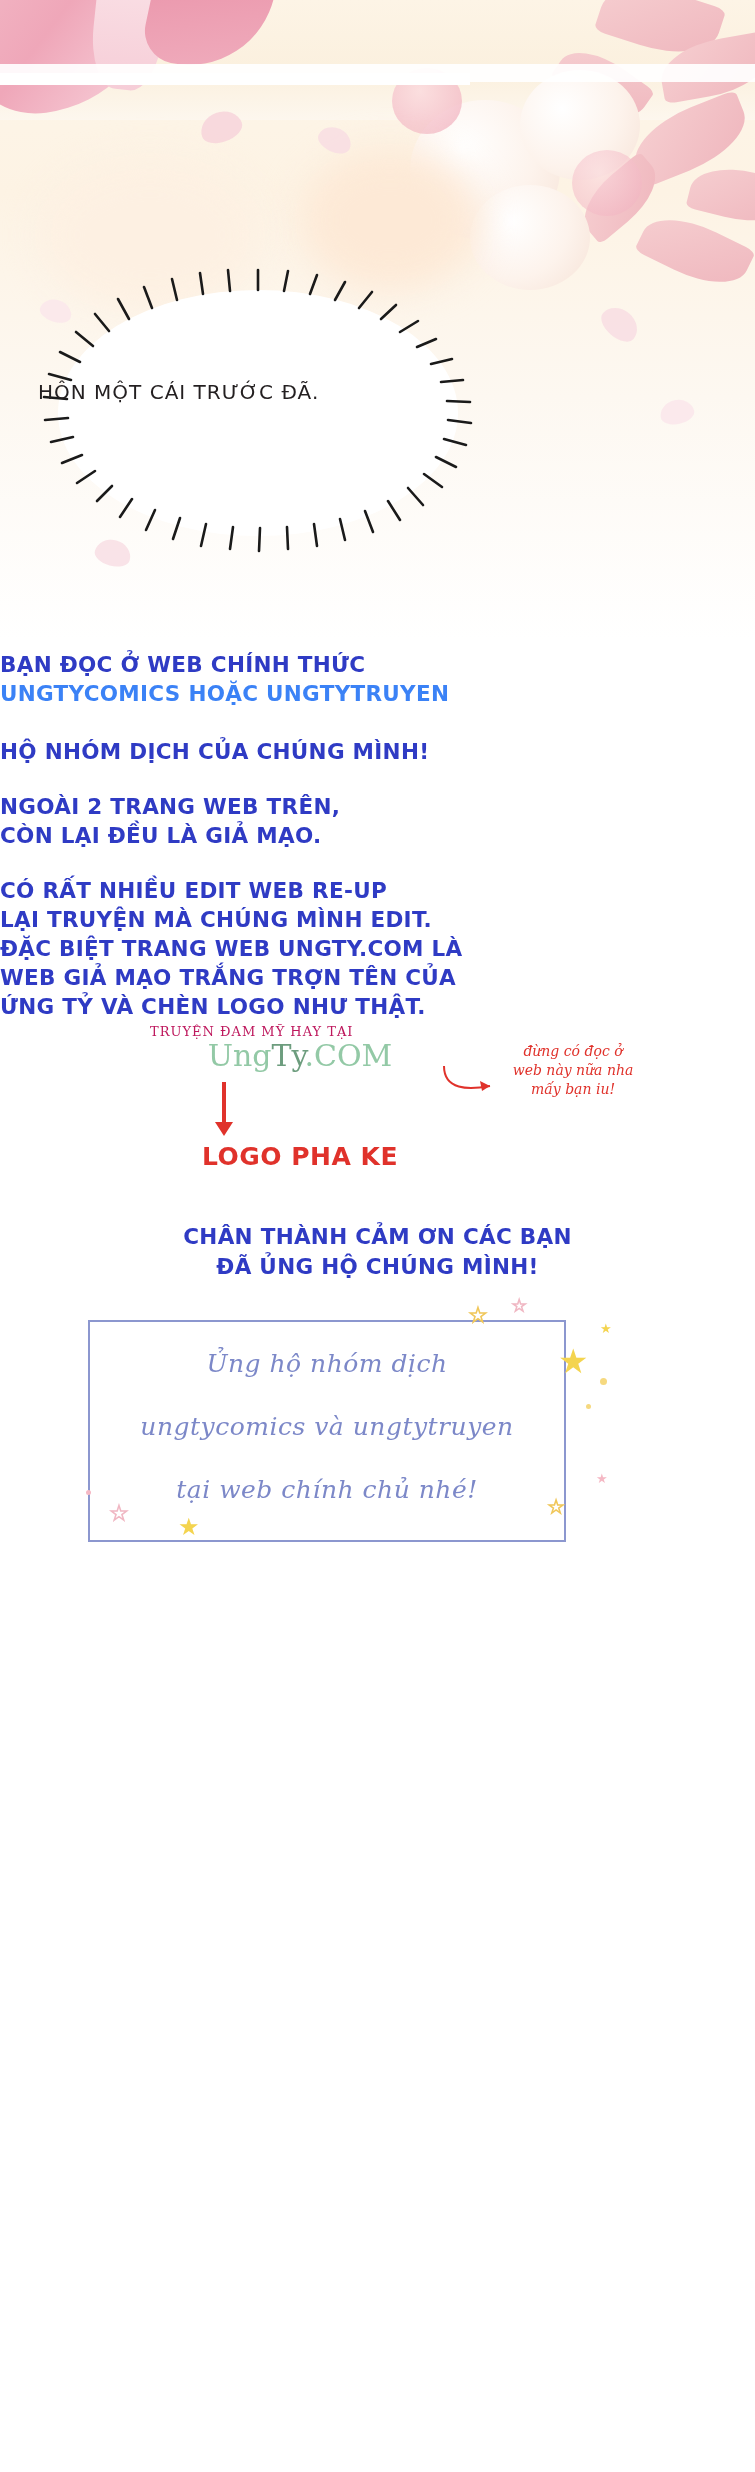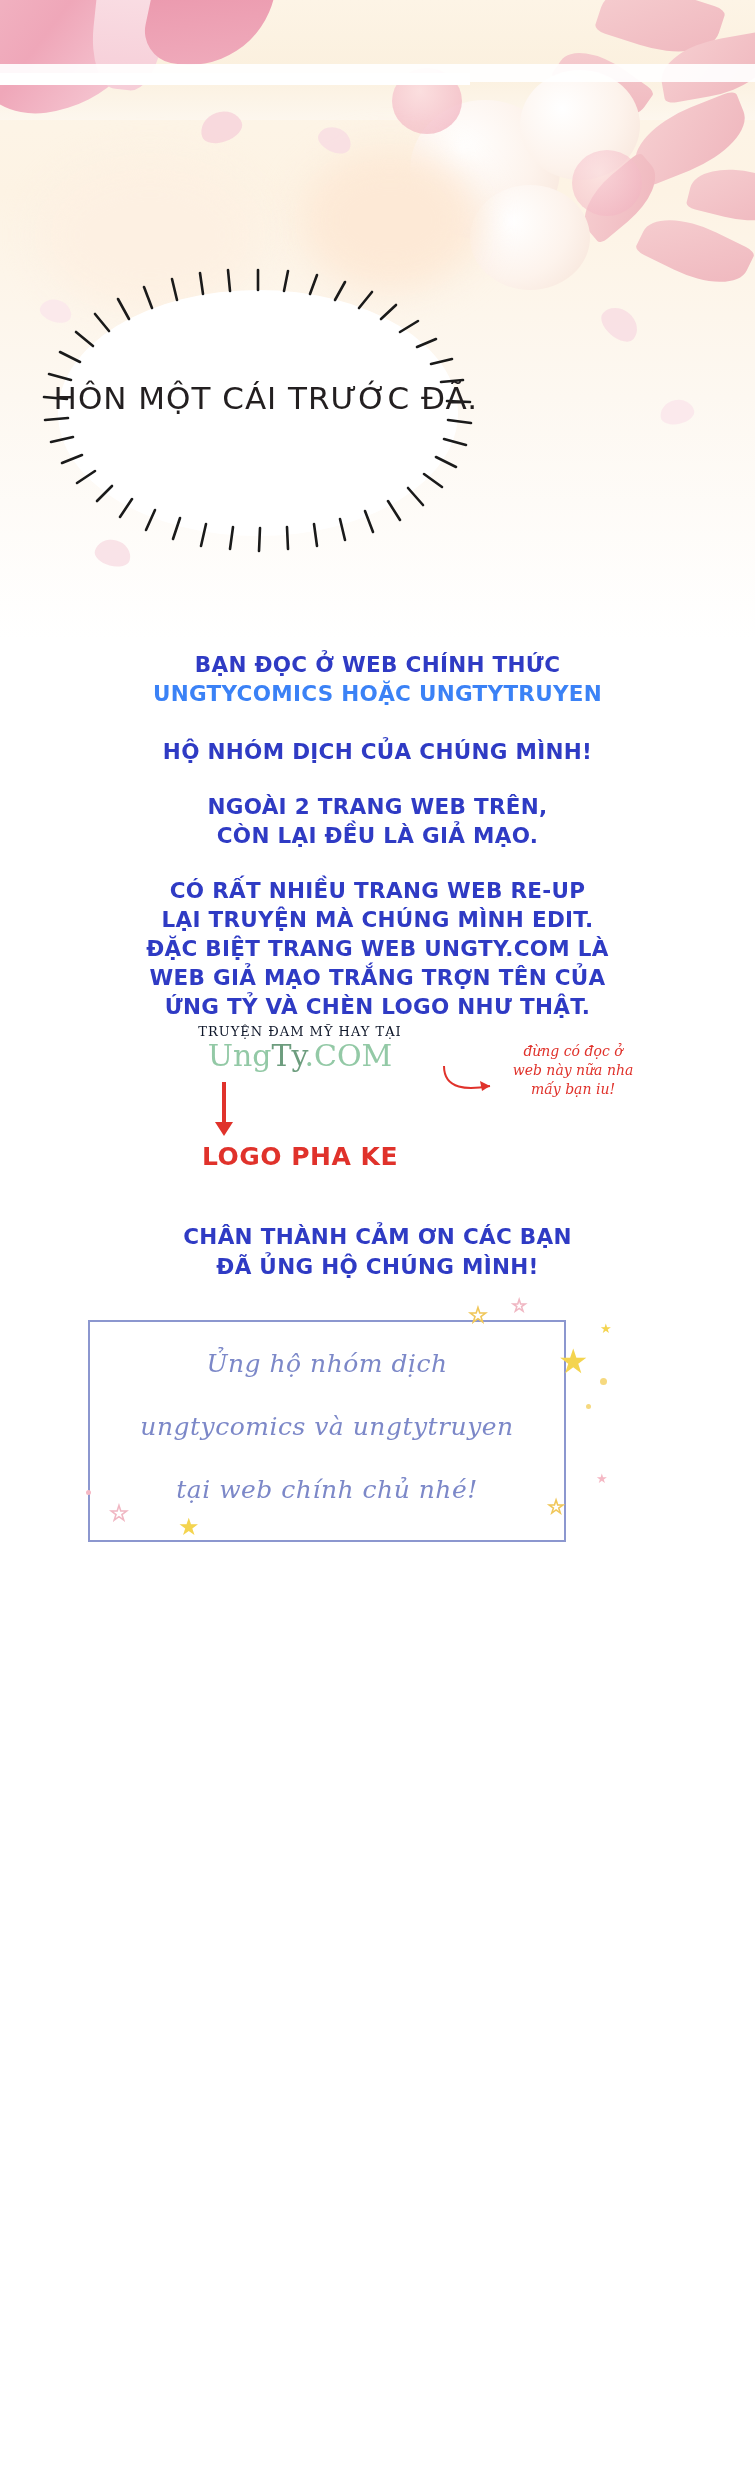--- a/index.html
+++ b/index.html
@@ -114,35 +114,34 @@
   .bubble-spikes {
     position: absolute;
     left: 0; top: 0;
     width: 440px; height: 290px;
   }
   .bubble-text {
     position: absolute;
     left: 0;
     top: 112px;
     width: 440px;
-    text-align: right;
+    text-align: left;
     font-family: "DejaVu Sans", sans-serif;
-    font-size: 31px;
+    font-size: 20px;
     letter-spacing: 1px;
     color: #231f20;
     font-weight: 500;
   }
 
   
   .notice {
     position: absolute;
     left: 0;
     top: 650px;
     width: 755px;
-    text-align: center;
     font-family: "DejaVu Sans", sans-serif;
   }
   .notice p {
     margin: 0;
     font-size: 21.5px;
     line-height: 29px;
     color: #2f3bc4;
     letter-spacing: .3px;
     font-weight: 600;
   }
@@ -159,24 +158,24 @@
     left: 0;
     top: 1024px;
     width: 755px;
     height: 190px;
   }
   .fl-caption {
     position: absolute;
     left: 150px;
     top: 0px;
     width: 300px;
-    text-align: center;
+    text-align: left;
     font-family: "DejaVu Serif", serif;
     font-size: 13px;
-    color: #0f172a;
+    color: #be185d;
     letter-spacing: 1px;
   }
   .fl-brand {
     position: absolute;
     left: 150px;
     top: 14px;
     width: 300px;
     text-align: center;
     font-family: "DejaVu Serif", serif;
     font-size: 30px;
@@ -408,21 +407,21 @@
       <span>BẠN ĐỌC Ở WEB CHÍNH THỨC</span><br>
       <span class="red">UNGTYCOMICS HOẶC UNGTYTRUYEN</span><br>
       <br>
       <span>HỘ NHÓM DỊCH CỦA CHÚNG MÌNH!</span>
     </p>
     <p class="para">
       <span>NGOÀI 2 TRANG WEB TRÊN,</span><br>
       <span>CÒN LẠI ĐỀU LÀ GIẢ MẠO.</span>
     </p>
     <p>
-      <span>CÓ RẤT NHIỀU TRANG WEB RE-UP</span><br>
+      <span>CÓ RẤT NHIỀU EDIT WEB RE-UP</span><br>
       <span>LẠI TRUYỆN MÀ CHÚNG MÌNH EDIT.</span><br>
       <span>ĐẶC BIỆT TRANG WEB UNGTY.COM LÀ</span><br>
       <span>WEB GIẢ MẠO TRẮNG TRỢN TÊN CỦA</span><br>
       <span>ỨNG TỶ VÀ CHÈN LOGO NHƯ THẬT.</span>
     </p>
   </div>
 
   <div class="fakelogo">
     <div class="fl-caption">TRUYỆN ĐAM MỸ HAY TẠI</div>
     <div class="fl-brand">

